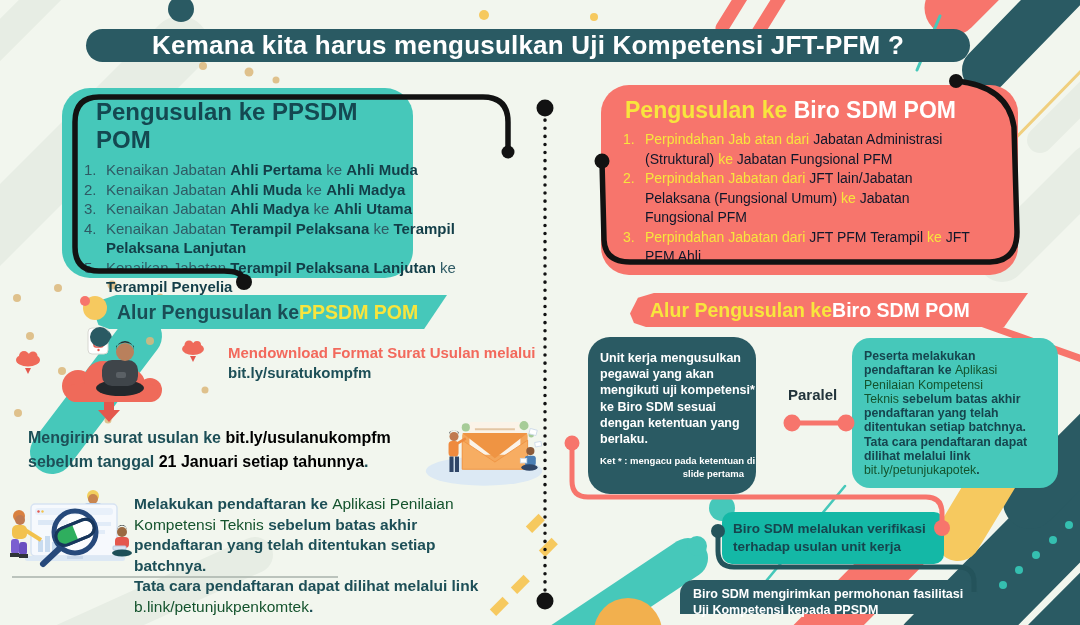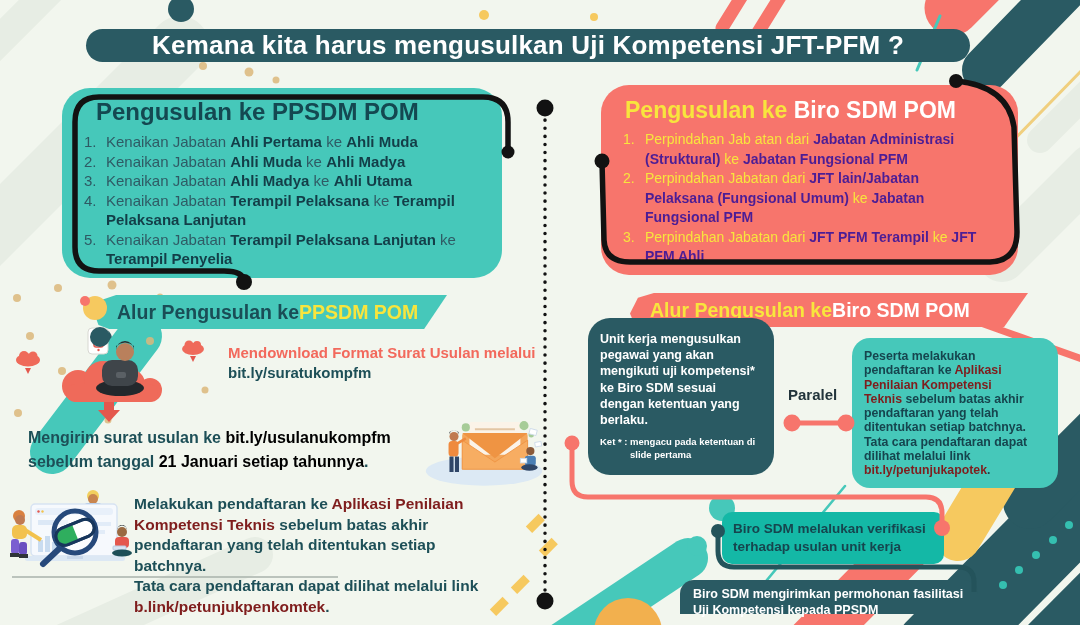--- a/index.html
+++ b/index.html
@@ -10,40 +10,40 @@
   .overlay{z-index:6;}
   .abs{position:absolute;box-sizing:border-box;}
 
   
   .title-bar{left:86px;top:29px;width:884px;height:33px;background:#2a5a63;border-radius:24px;
              z-index:2;display:flex;align-items:center;justify-content:center;}
   .title-bar span{color:#fff;font-weight:bold;font-size:26px;letter-spacing:.2px;}
 
   
   .card{z-index:2;border-radius:28px;padding:8px 14px 0 22px;}
-  .card-ppsdm{left:62px;top:88px;width:440px;height:190px;background:#46c8ba;}
+  .card-ppsdm{left:62px;top:88px;width:351px;height:190px;background:#46c8ba;}
   .card-biro{left:601px;top:85px;width:417px;height:190px;background:#f7756c;}
   .card h2{margin:2px 0 6px 12px;font-size:24px;color:#144851;}
   .card-biro h2{margin:4px 0 6px 2px;font-size:23px;}
   .card-biro h2 .t-yel{color:#f8e53d;}
   .card-biro h2 .t-wht{color:#fff;}
   .li{display:flex;}
   .num{flex:none;width:22px;}
   .card-ppsdm .num{color:#2e5a64;font-size:15px;line-height:19.5px;}
   .card-biro .num{color:#f8e53d;font-size:14px;line-height:19.5px;}
   .card-ppsdm .li-text .seg-line{font-size:15px;line-height:19.5px;}
   .card-biro .li-text .seg-line{font-size:14px;line-height:19.5px;}
 
   .seg-line{white-space:pre;}
   .c-mut{color:#2f5b65;}
   .c-str{color:#133e48;font-weight:bold;}
   .c-yel{color:#f8e53d;}
-  .c-wht{color:#4c1d95;font-weight:bold;}
+  .c-wht{color:#0f172a;font-weight:normal;}
   .c-dark{color:#1d4f57;font-weight:bold;}
-  .c-green{color:#7f1d1d;font-weight:bold;}
+  .c-green{color:#14532d;font-weight:normal;}
   .c-orange{color:#000000;font-weight:bold;}
   .c-salmon{color:#f2695c;font-weight:bold;}
   .c-wb{color:#fff;font-weight:bold;}
   .c-db{color:#16454e;font-weight:bold;}
   .c-note{color:#fff;font-weight:bold;font-size:9.5px;}
   .c-note2{color:#fff;font-weight:bold;font-size:9.5px;padding-left:30px;}
 
   
   .banner{z-index:2;height:34px;display:flex;align-items:center;font-weight:bold;font-size:19.5px;}
   .banner-left{left:95px;top:295px;width:352px;background:#46c8ba;padding-left:22px;
@@ -56,25 +56,25 @@
   .banner-right .b-wht{color:#fff;}
 
   
   .step{z-index:2;}
   .step-1{left:228px;top:343px;font-size:15px;line-height:20px;}
   .step-2{left:28px;top:426px;font-size:16px;line-height:24px;}
   .step-3{left:134px;top:494px;font-size:15.5px;line-height:20.5px;}
 
   
   .flow-box{z-index:2;}
-  .box-unit{left:588px;top:318px;width:186px;height:157px;border-radius:22px;background:#2a5a63;
+  .box-unit{left:588px;top:337px;width:168px;height:157px;border-radius:22px;background:#2a5a63;
             padding:13px 12px;}
   .box-unit .seg-line{font-size:12.5px;line-height:16.2px;}
   .box-unit .seg-line:nth-child(7){margin-top:7px;line-height:12px;}
-  .box-unit .seg-line:nth-child(8){line-height:12px;}
+  .box-unit .seg-line:nth-child(8){line-height:12px;text-align:right;}
   .paralel{left:788px;top:386px;font-size:15px;font-weight:bold;color:#22343b;z-index:2;}
   .box-peserta{left:852px;top:338px;width:206px;height:150px;border-radius:18px;background:#46c8ba;
                padding:11px 12px;}
   .box-peserta .seg-line{font-size:12.3px;line-height:14.3px;}
   .box-verif{left:722px;top:512px;width:222px;height:52px;border-radius:10px;background:#14b8a6;
              padding:8px 11px;}
   .box-verif .seg-line{font-size:13.5px;line-height:17.5px;}
   .box-kirim{left:680px;top:580px;width:298px;height:34px;border-radius:14px 14px 0 0;background:#2a5a63;
              padding:6px 13px;}
   .box-kirim .seg-line{font-size:12.5px;line-height:16px;}

